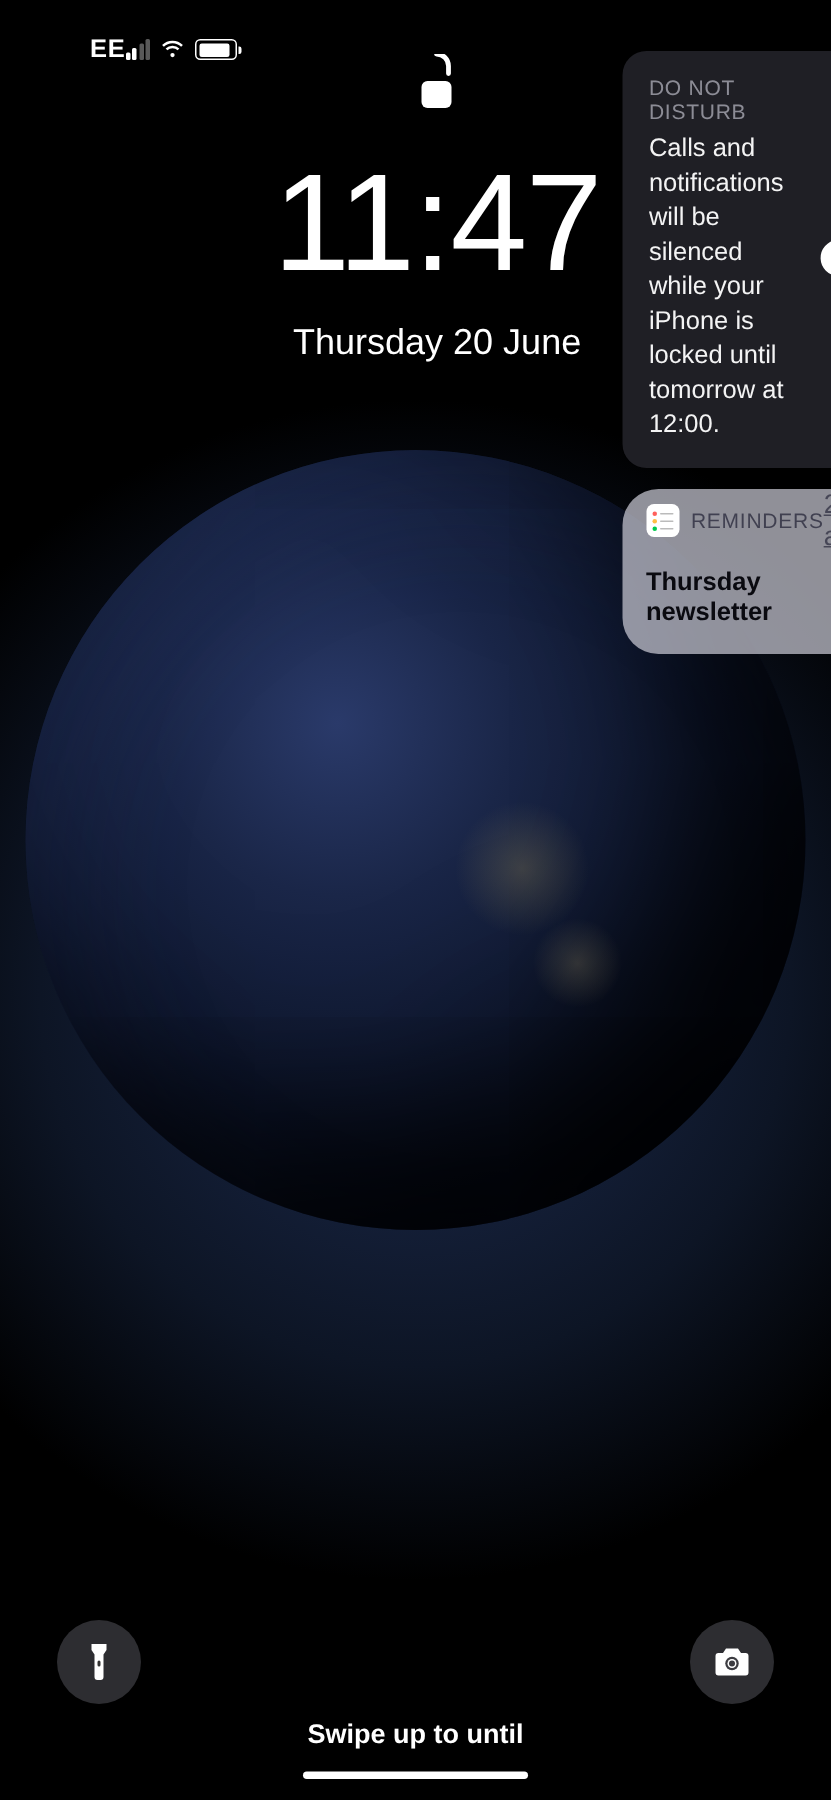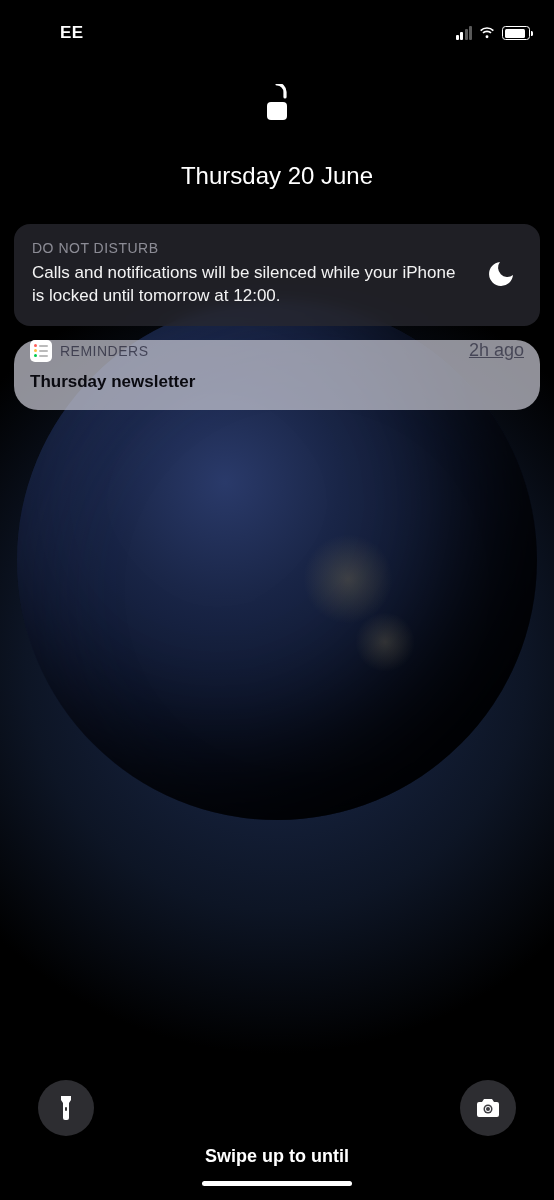--- a/index.html
+++ b/index.html
@@ -65,21 +65,21 @@
       width:60px;
       height:60px;
       background: radial-gradient(circle, rgba(200,180,120,0.2) 0%, transparent 70%);
       border-radius:50%;
     }
     .content {
       position: relative;
       z-index: 1;
       height: 100%;
       display: flex;
-      flex-direction: column;
+      flex-direction: row;
     }
     
     .status-bar {
       display: flex;
       justify-content: space-between;
       align-items: center;
       padding: 18px 24px 0 60px;
       height: 48px;
       font-size: 17px;
       font-weight: 600;
@@ -313,20 +313,21 @@
     </div>
   </div>
 
   <div class="lock-area">
     <span class="lock-icon">
       <svg width="30" height="42" viewBox="0 0 30 42">
         <path d="M15 0c4.4 0 8 3.6 8 8v5" stroke="#fff" stroke-width="3.2" fill="none" stroke-linecap="round"></path>
         <rect x="5" y="18" width="20" height="18" rx="4" fill="#fff"></rect>
       </svg>
     </span>
+    <div class="time">11:47</div>
     <div class="date">Thursday 20 June</div>
   </div>
 
   <div class="cards">
     <div class="dnd-card">
       <div class="dnd-text">
         <div class="dnd-header">DO NOT DISTURB</div>
         <div class="dnd-body">Calls and notifications will be silenced while your iPhone is locked until tomorrow at 12:00.</div>
       </div>
       <div class="moon-icon">

